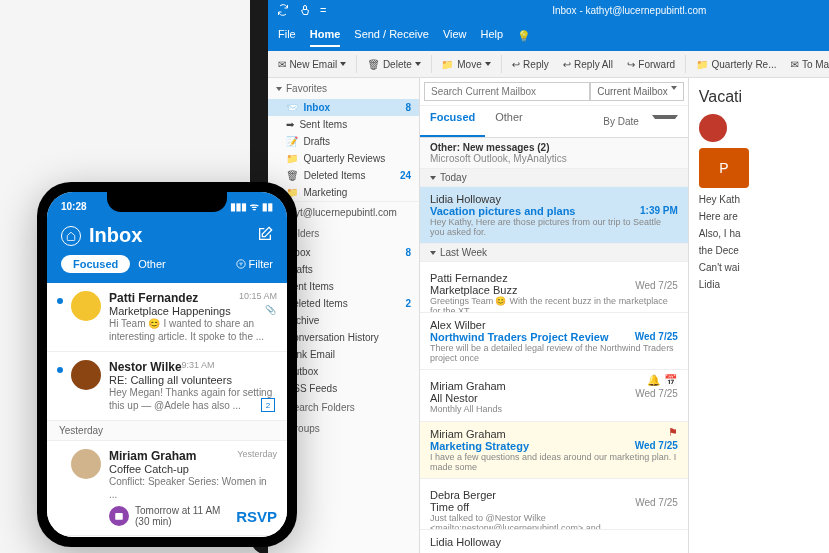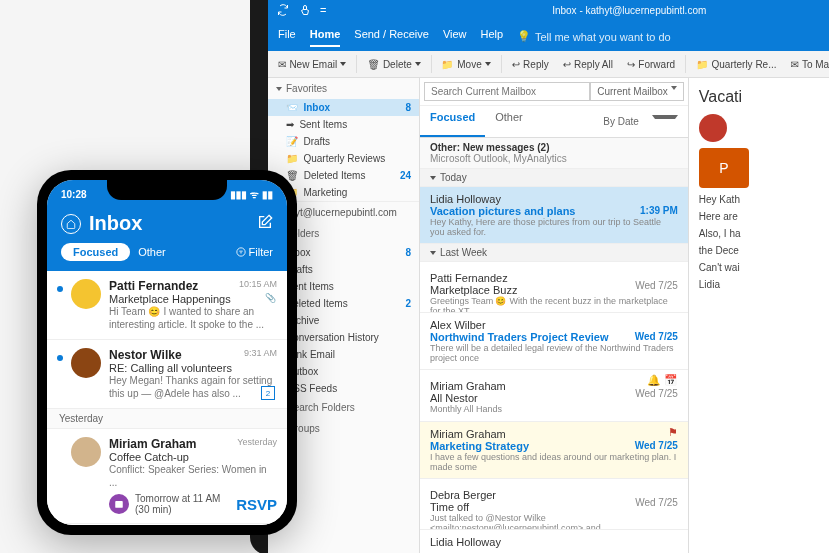--- a/index.html
+++ b/index.html
@@ -1,19 +1,19 @@
 <!DOCTYPE html>
 <html><head>
 <meta charset="utf-8">
 <style>
 *{box-sizing:border-box;margin:0;padding:0;font-family:"Segoe UI",-apple-system,BlinkMacSystemFont,sans-serif}
 body{background:#f5f5f5;width:829px;height:553px;overflow:hidden;position:relative}
 
 
-.phone{position:absolute;left:37px;top:170px;width:260px;height:365px;background:#000;border-radius:34px;padding:10px;box-shadow:0 10px 40px rgba(0,0,0,.3);z-index:5}
+.phone{position:absolute;left:37px;top:182px;width:260px;height:365px;background:#000;border-radius:34px;padding:10px;box-shadow:0 10px 40px rgba(0,0,0,.3);z-index:5}
 .phone-screen{background:#fff;width:100%;height:100%;border-radius:26px;overflow:hidden;position:relative}
 .notch{position:absolute;top:0;left:50%;transform:translateX(-50%);width:120px;height:20px;background:#000;border-radius:0 0 14px 14px;z-index:2}
 .p-status{height:28px;background:#0a7cd8;color:#fff;display:flex;justify-content:space-between;align-items:center;padding:0 14px;font-size:10px;font-weight:600}
 .p-status .right{display:flex;gap:3px;align-items:center}
 .p-hdr{background:#0a7cd8;color:#fff;padding:4px 14px 10px}
 .p-hdr-top{display:flex;align-items:center;gap:8px}
 .p-home{width:20px;height:20px;border:1.5px solid #fff;border-radius:50%;display:flex;align-items:center;justify-content:center}
 .p-home svg{width:10px;height:10px}
 .p-title{font-size:20px;font-weight:600;flex:1}
 .p-compose{width:16px;height:16px}
@@ -151,21 +151,21 @@
               <span class="p-subj">Marketplace Happenings</span>
               <span style="font-size:9px;color:#aaa">📎</span>
             </div>
           <div class="p-prev">Hi Team 😊 I wanted to share an interesting article. It spoke to the ...</div>
         </div>
       </div>
       <div class="p-item">
         <span class="p-dot"></span>
         <div class="p-av av2"></div>
         <div class="p-body">
-          <div style="display:flex;justify-content:space-between">
+          <div style="display:flex;">
               <span class="p-from">Nestor Wilke</span>
               <span class="p-time">9:31 AM</span>
             </div>
           <div class="p-subj">RE: Calling all volunteers</div>
           <div class="p-prev">Hey Megan! Thanks again for setting this up — @Adele has also ...</div>
         </div>
         <span class="p-badge">2</span>
       </div>
       <div class="p-sect">Yesterday</div>
       <div class="p-item">
@@ -217,21 +217,20 @@
       <span class="mid">Inbox - kathyt@lucernepubintl.com</span>
     </div>
     <div class="menubar">
       <span>File</span>
       <span class="active">Home</span>
       <span>Send / Receive</span>
       <span>View</span>
       <span>Help</span>
       <span class="tell">
           <span>💡</span>
-          <span>Tell me what you want to do</span>
         </span>
     </div>
     <div class="ribbon">
       <span class="r-btn">
           <span>✉</span>
           <span>New Email</span>
           <span class="caret"></span>
         </span>
       <span class="r-sep"></span>
       <span class="r-btn">

